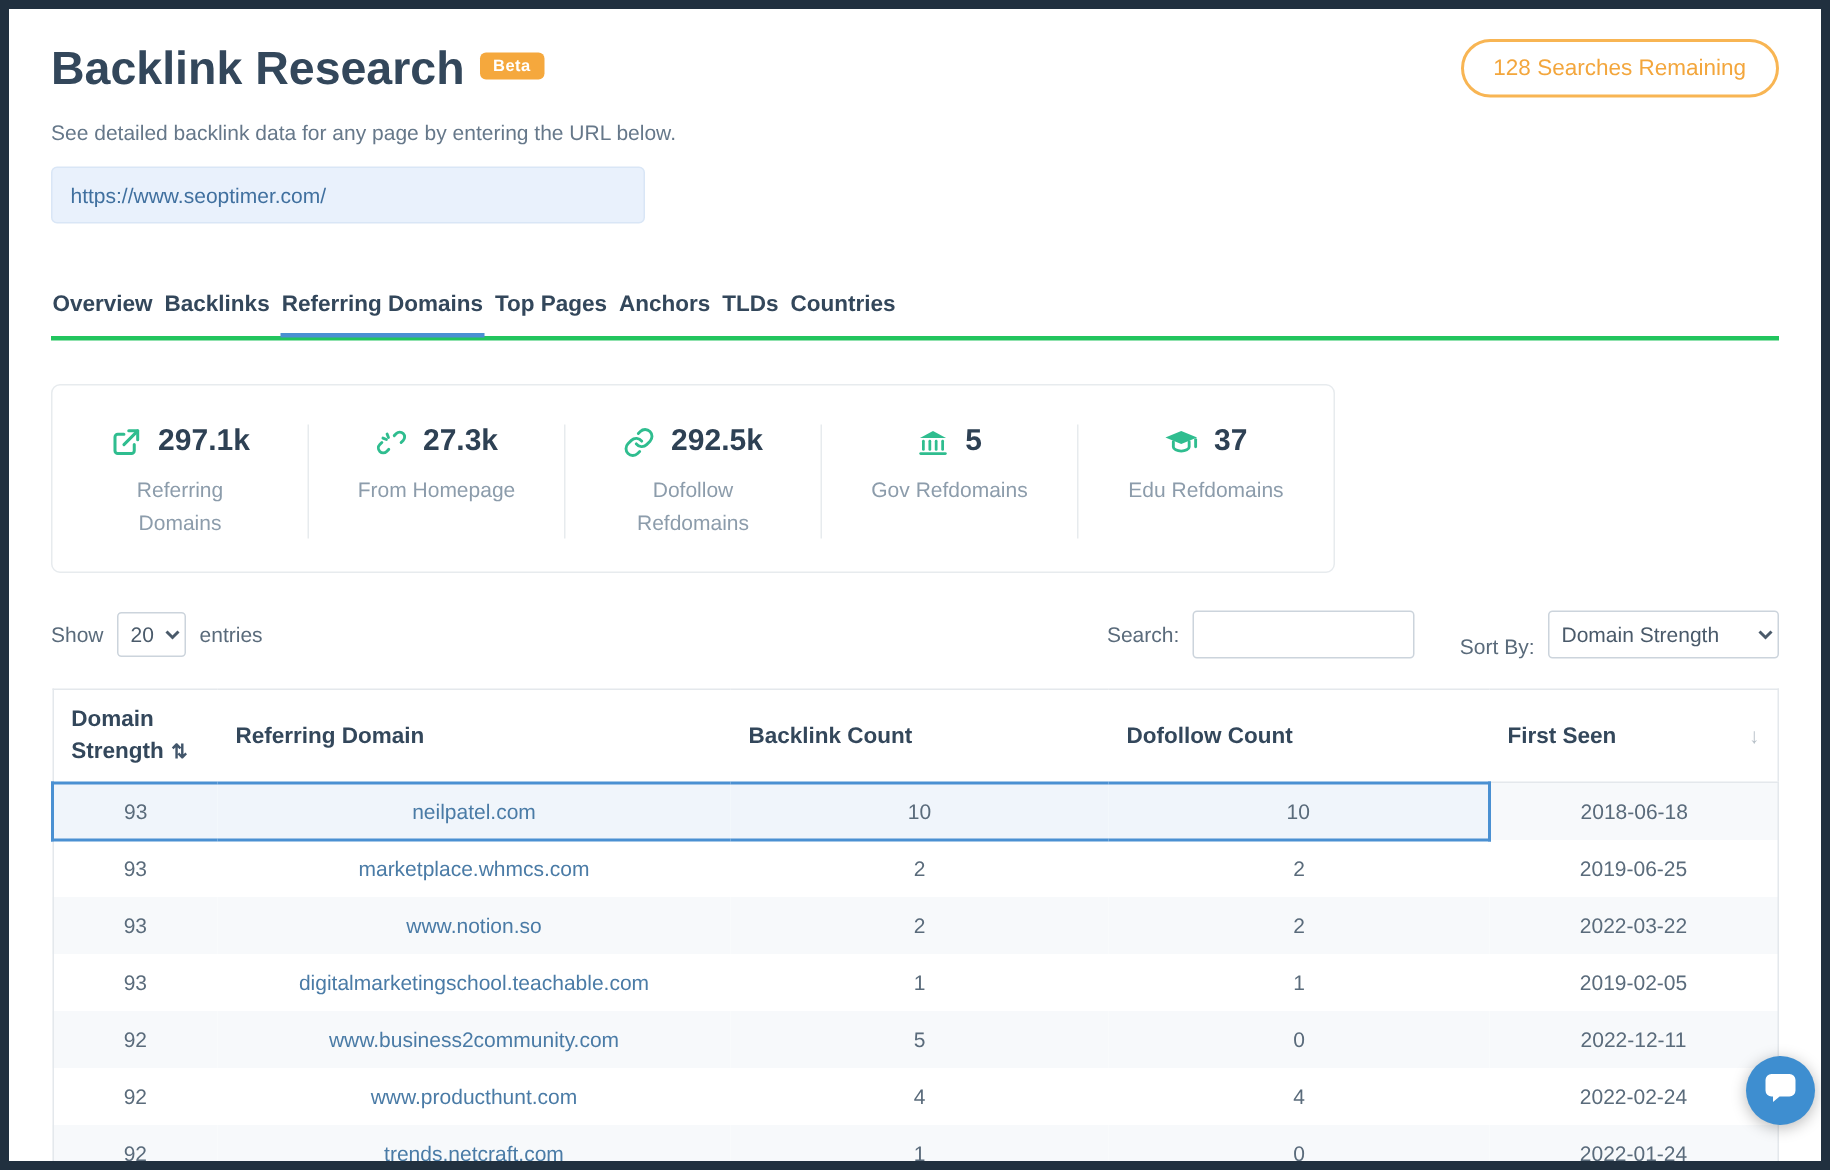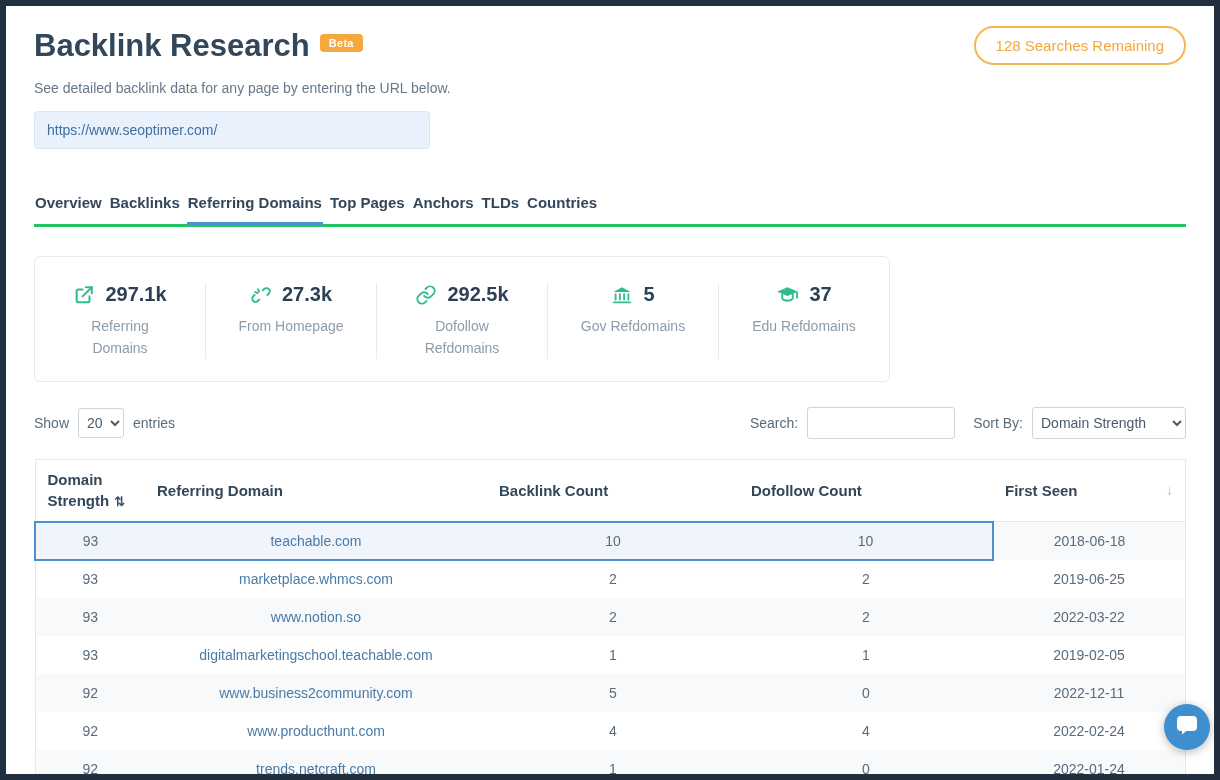--- a/index.html
+++ b/index.html
@@ -63,21 +63,21 @@
   .controls { margin-top: 25px; display: flex; align-items: center; font-size: 14px; color: #5a6b7b; }
   .controls select, .controls input {
     font-family: inherit; font-size: 14px; color: #4a5a6a;
     border: 1px solid #ccd4dc; border-radius: 3px; background: #fff; outline: none;
   }
   .entries-select { height: 30px; padding: 0 4px; }
   .search-input { height: 32px; width: 148px; padding: 0 8px; }
   .sort-select { height: 32px; width: 154px; padding: 0 4px; }
   .show-group, .search-group, .sort-group { display: flex; align-items: center; gap: 9px; }
   .search-group { margin-left: auto; }
-  .sort-group { margin-left: 18px; }
+  .sort-group { margin-left: 30px; align-items: flex-end; }
 
   
   .table-wrap { margin-top: 20px; }
   table { width: 100%; border-collapse: collapse; border: 1px solid #e4e8ec; table-layout: fixed; }
   th {
     text-align: left; vertical-align: middle; font-size: 15px; font-weight: 700;
     color: #33475b; padding: 10px 12px; border-bottom: 1px solid #e4e8ec; line-height: 1.35;
     cursor: pointer;
   }
   td { font-size: 14px; color: #5a6b7b; padding: 0 12px; height: 38px; text-align: center; }
@@ -231,21 +231,21 @@
           <th><span>Domain Strength</span><span class="sort-both-icon">⇅</span></th>
           <th><span>Referring Domain</span></th>
           <th><span>Backlink Count</span></th>
           <th><span>Dofollow Count</span></th>
           <th><span>First Seen</span><span class="sort-down-icon">↓</span></th>
         </tr>
       </thead>
       <tbody>
           <tr class="striped highlighted">
     <td>93</td>
-    <td><a class="domain-link" href="#">teachable.com</a></td>
+    <td><a class="domain-link" href="#">neilpatel.com</a></td>
     <td>10</td>
     <td>10</td>
     <td>2018-06-18</td>
   </tr>
           <tr>
     <td>93</td>
     <td><a class="domain-link" href="#">marketplace.whmcs.com</a></td>
     <td>2</td>
     <td>2</td>
     <td>2019-06-25</td>

